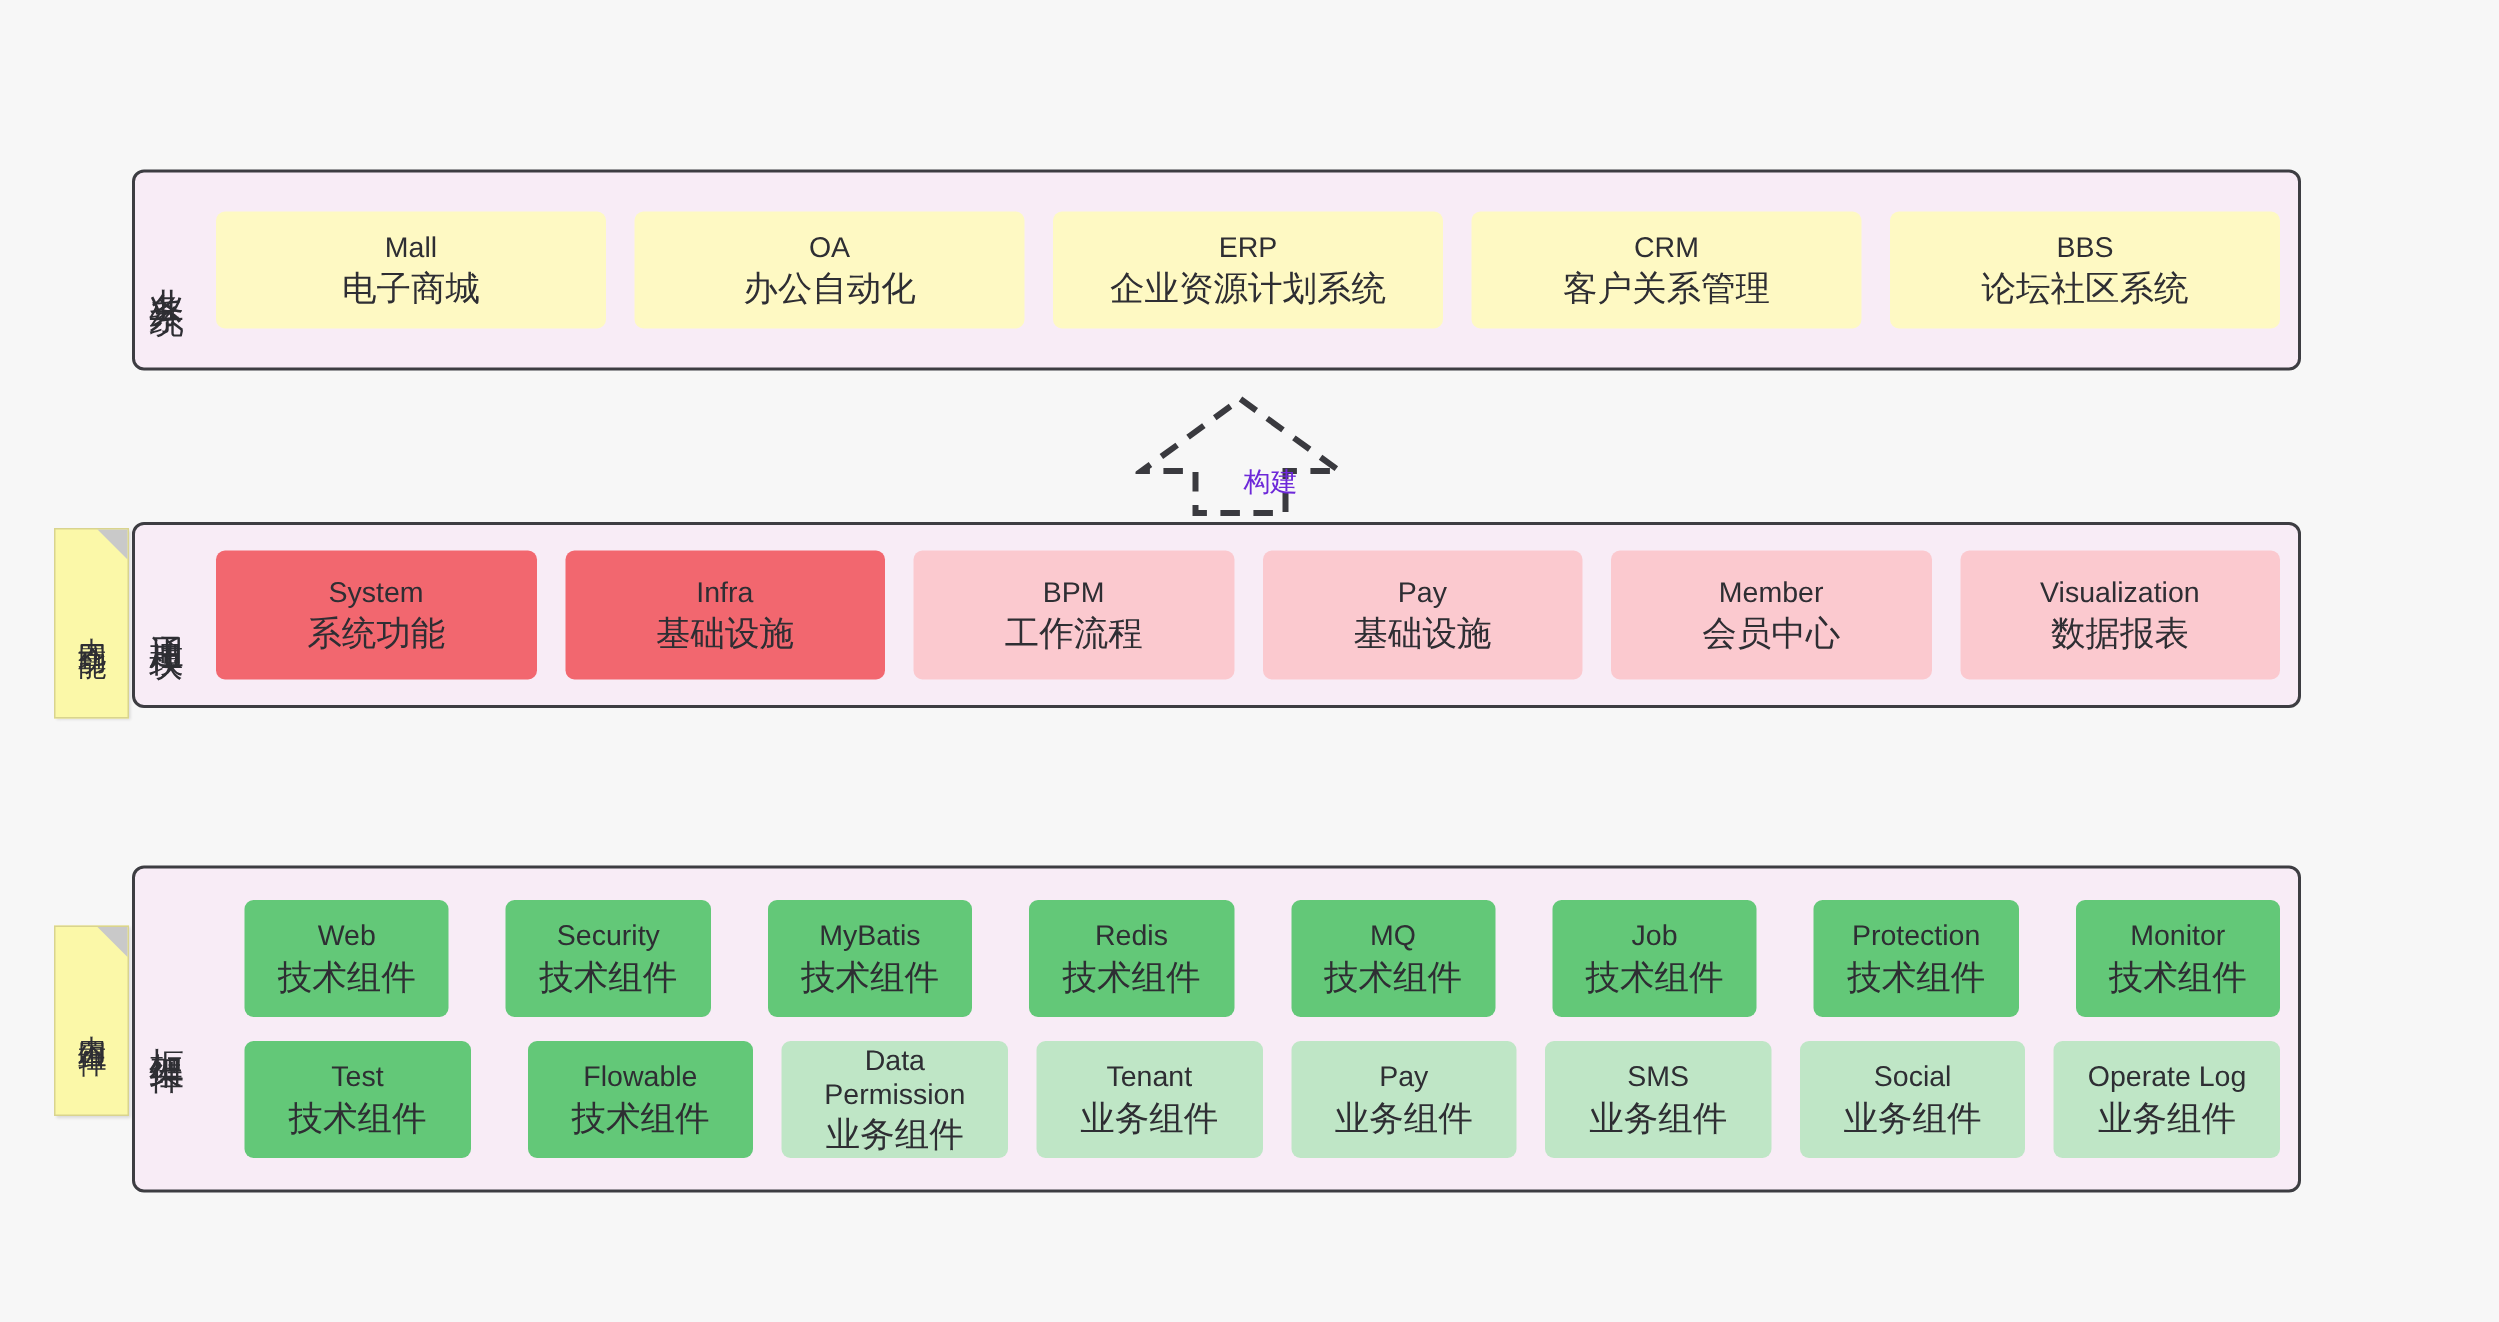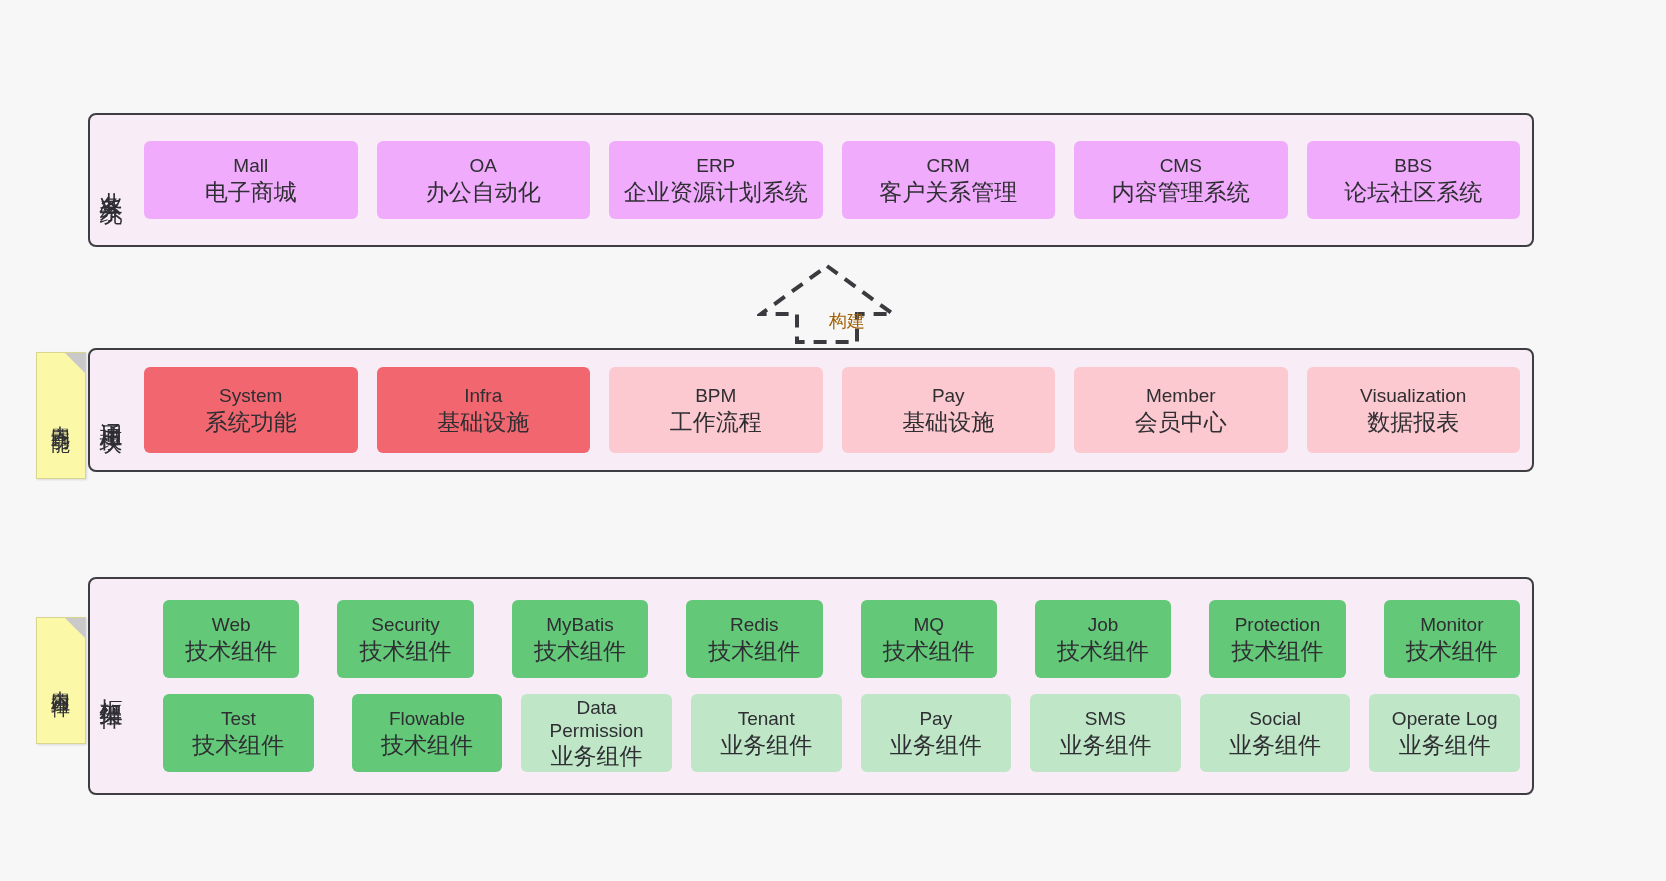--- a/index.html
+++ b/index.html
@@ -66,21 +66,21 @@
     justify-content: center;
     text-align: center;
     color: #2e2e33;
     line-height: 1.22;
     padding: 4px 6px;
   }
   .card .t-en { font-size: 19px; }
   .card .t-cn { font-size: 23px; }
   .card .t-en2 { font-size: 19px; }
 
-  .c-blue       { background: #f0abfc; }
+  .c-blue       { background: #fef9c3; }
   .c-red        { background: #f2676f; }
   .c-pink       { background: #fbc9cf; }
   .c-green      { background: #63c878; margin-left: 19px; }
   .c-lightgreen { background: #bfe6c6; }
 
   .h-business { height: 78px; }
   .h-module   { height: 86px; }
   .h-comp     { height: 78px; }
 
   
@@ -108,21 +108,21 @@
     border-top: 20px solid #c9c9c9;
     border-left: 20px solid transparent;
   }
 
   
   .arrow { position: absolute; }
   .arrow svg { display: block; }
   .arrow-label {
     position: absolute;
     font-size: 18px;
-    color: #a16207;
+    color: #6d28d9;
     white-space: nowrap;
     left: 50%;
     transform: translateX(-50%);
   }
 </style>
 </head>
 <body>
 
 <div id="canvas">
 
@@ -146,24 +146,20 @@
         <div class="card c-blue h-business">
           <div class="t-en">ERP</div>
           <div class="t-cn">企业资源计划系统</div>
         </div>
 
         <div class="card c-blue h-business">
           <div class="t-en">CRM</div>
           <div class="t-cn">客户关系管理</div>
         </div>
 
-        <div class="card c-blue h-business">
-          <div class="t-en">CMS</div>
-          <div class="t-cn">内容管理系统</div>
-        </div>
 
         <div class="card c-blue h-business">
           <div class="t-en">BBS</div>
           <div class="t-cn">论坛社区系统</div>
         </div>
 
       </div>
     </div>
   </div>
 

